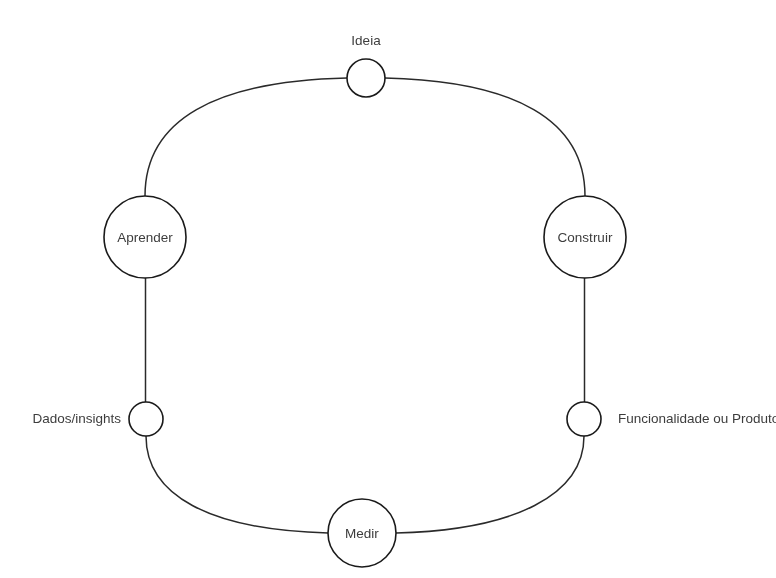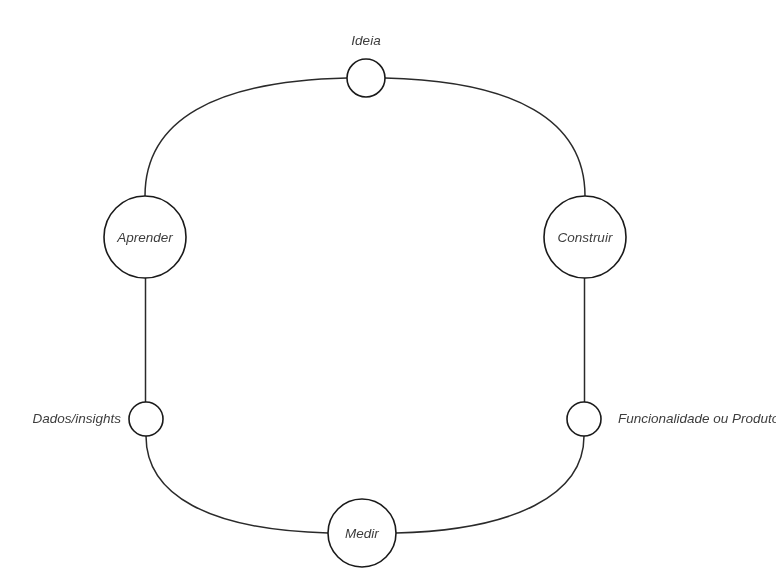--- a/index.html
+++ b/index.html
@@ -12,21 +12,20 @@
     width: 776px;
     height: 578px;
     font-family: "Liberation Sans", sans-serif;
     overflow: hidden;
   }
   #diagram-root {
     position: relative;
     width: 676px;
     height: 578px;
     background: #ffffff;
-    font-style: italic;
   }
   svg#loop-svg {
     position: absolute;
     left: 0;
     top: 0;
     width: 776px;
     height: 578px;
     display: block;
   }
   .node-circle {

